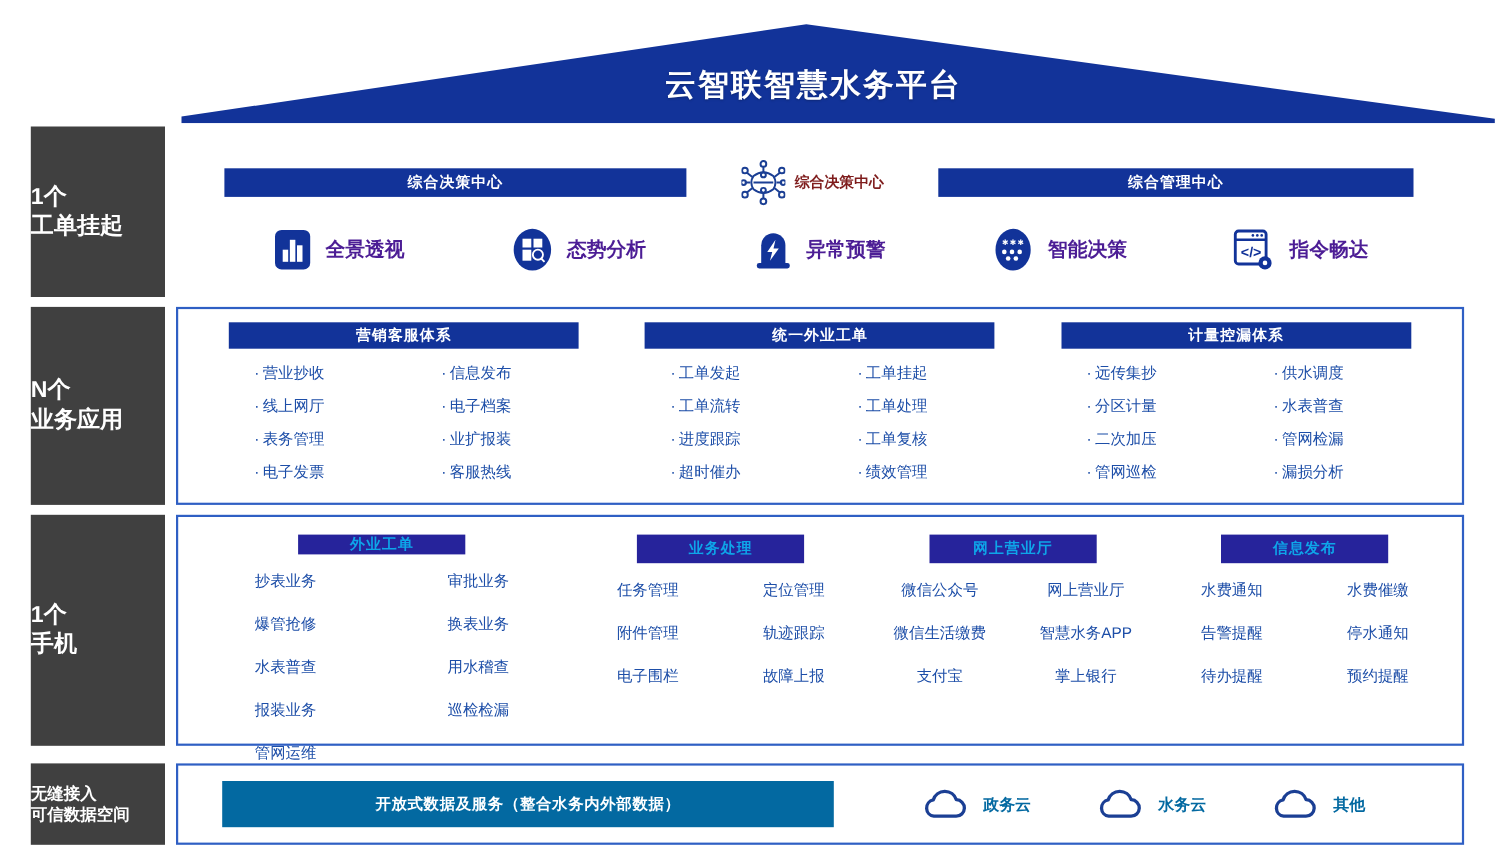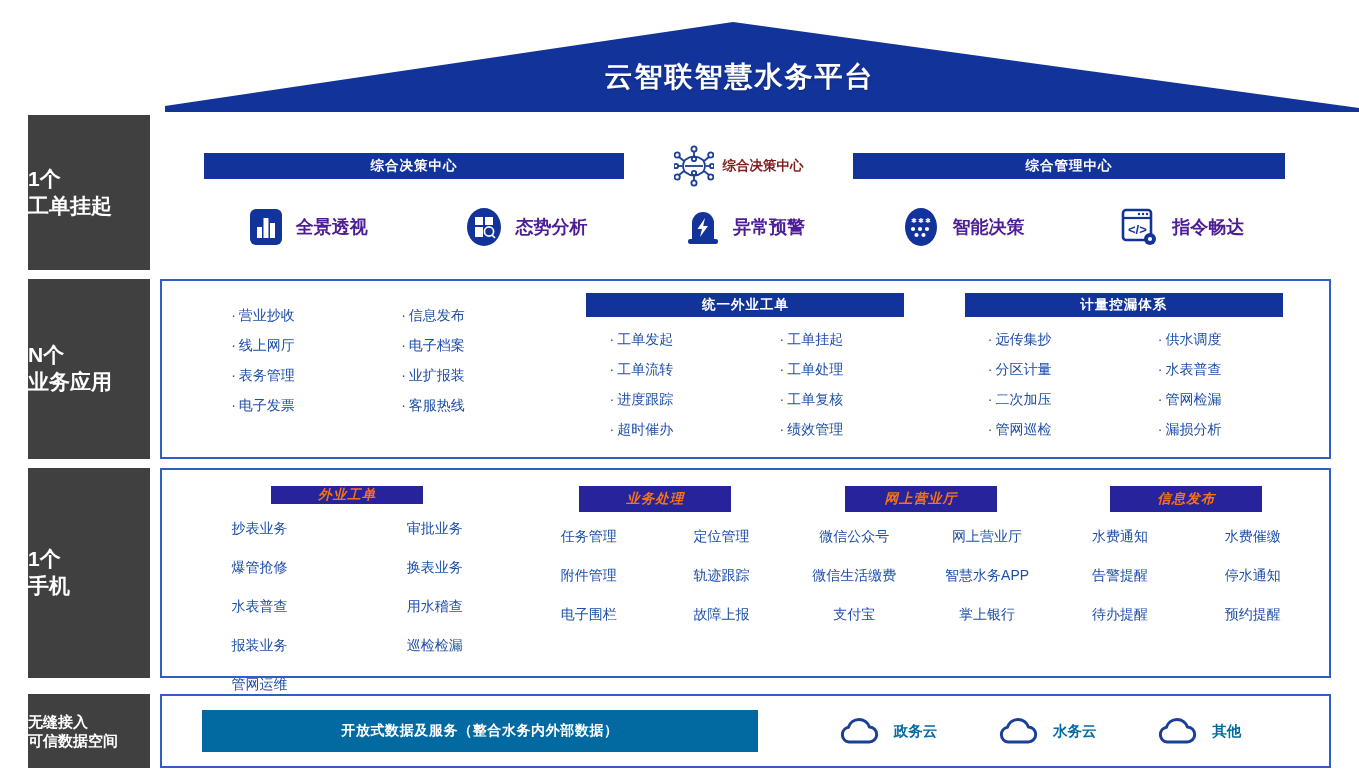--- a/index.html
+++ b/index.html
@@ -181,28 +181,27 @@
     display: flex;
     flex-direction: column;
     align-items: center;
   }
   .r3-card.wide { flex: 1.32 1 0; }
   .card-head-3 {
     height: 26px;
     min-width: 152px;
     padding: 0 26px;
     background: #26239b;
-    color: #f97316;
+    color: #0ea5e9;
     font-size: 13.5px;
     font-weight: bold;
     display: flex;
     align-items: center;
     justify-content: center;
     letter-spacing: 1px;
-    font-style: italic;
   }
   .r3-items {
     margin-top: 16px;
     width: 100%;
     display: grid;
     row-gap: 21px;
     justify-items: center;
   }
   .r3-items.cols3 { grid-template-columns: 1fr 1fr; text-align: center; }
   .r3-items.cols2 { grid-template-columns: 1fr 1fr; }
@@ -378,20 +377,21 @@
 
 <div class="row" id="row2">
   <div class="row-label">
     <span>N个</span>
     <span>业务应用</span>
   </div>
   <div class="row-body bordered">
     <div class="r2-grid">
 
       <div class="r2-card">
+        <div class="card-head">营销客服体系</div>
         <div class="r2-items">
           <div class="r2-item col-left"><span class="dot">·</span><span>营业抄收</span></div>
           <div class="r2-item col-right"><span class="dot">·</span><span>信息发布</span></div>
           <div class="r2-item col-left"><span class="dot">·</span><span>线上网厅</span></div>
           <div class="r2-item col-right"><span class="dot">·</span><span>电子档案</span></div>
           <div class="r2-item col-left"><span class="dot">·</span><span>表务管理</span></div>
           <div class="r2-item col-right"><span class="dot">·</span><span>业扩报装</span></div>
           <div class="r2-item col-left"><span class="dot">·</span><span>电子发票</span></div>
           <div class="r2-item col-right"><span class="dot">·</span><span>客服热线</span></div>
         </div>

